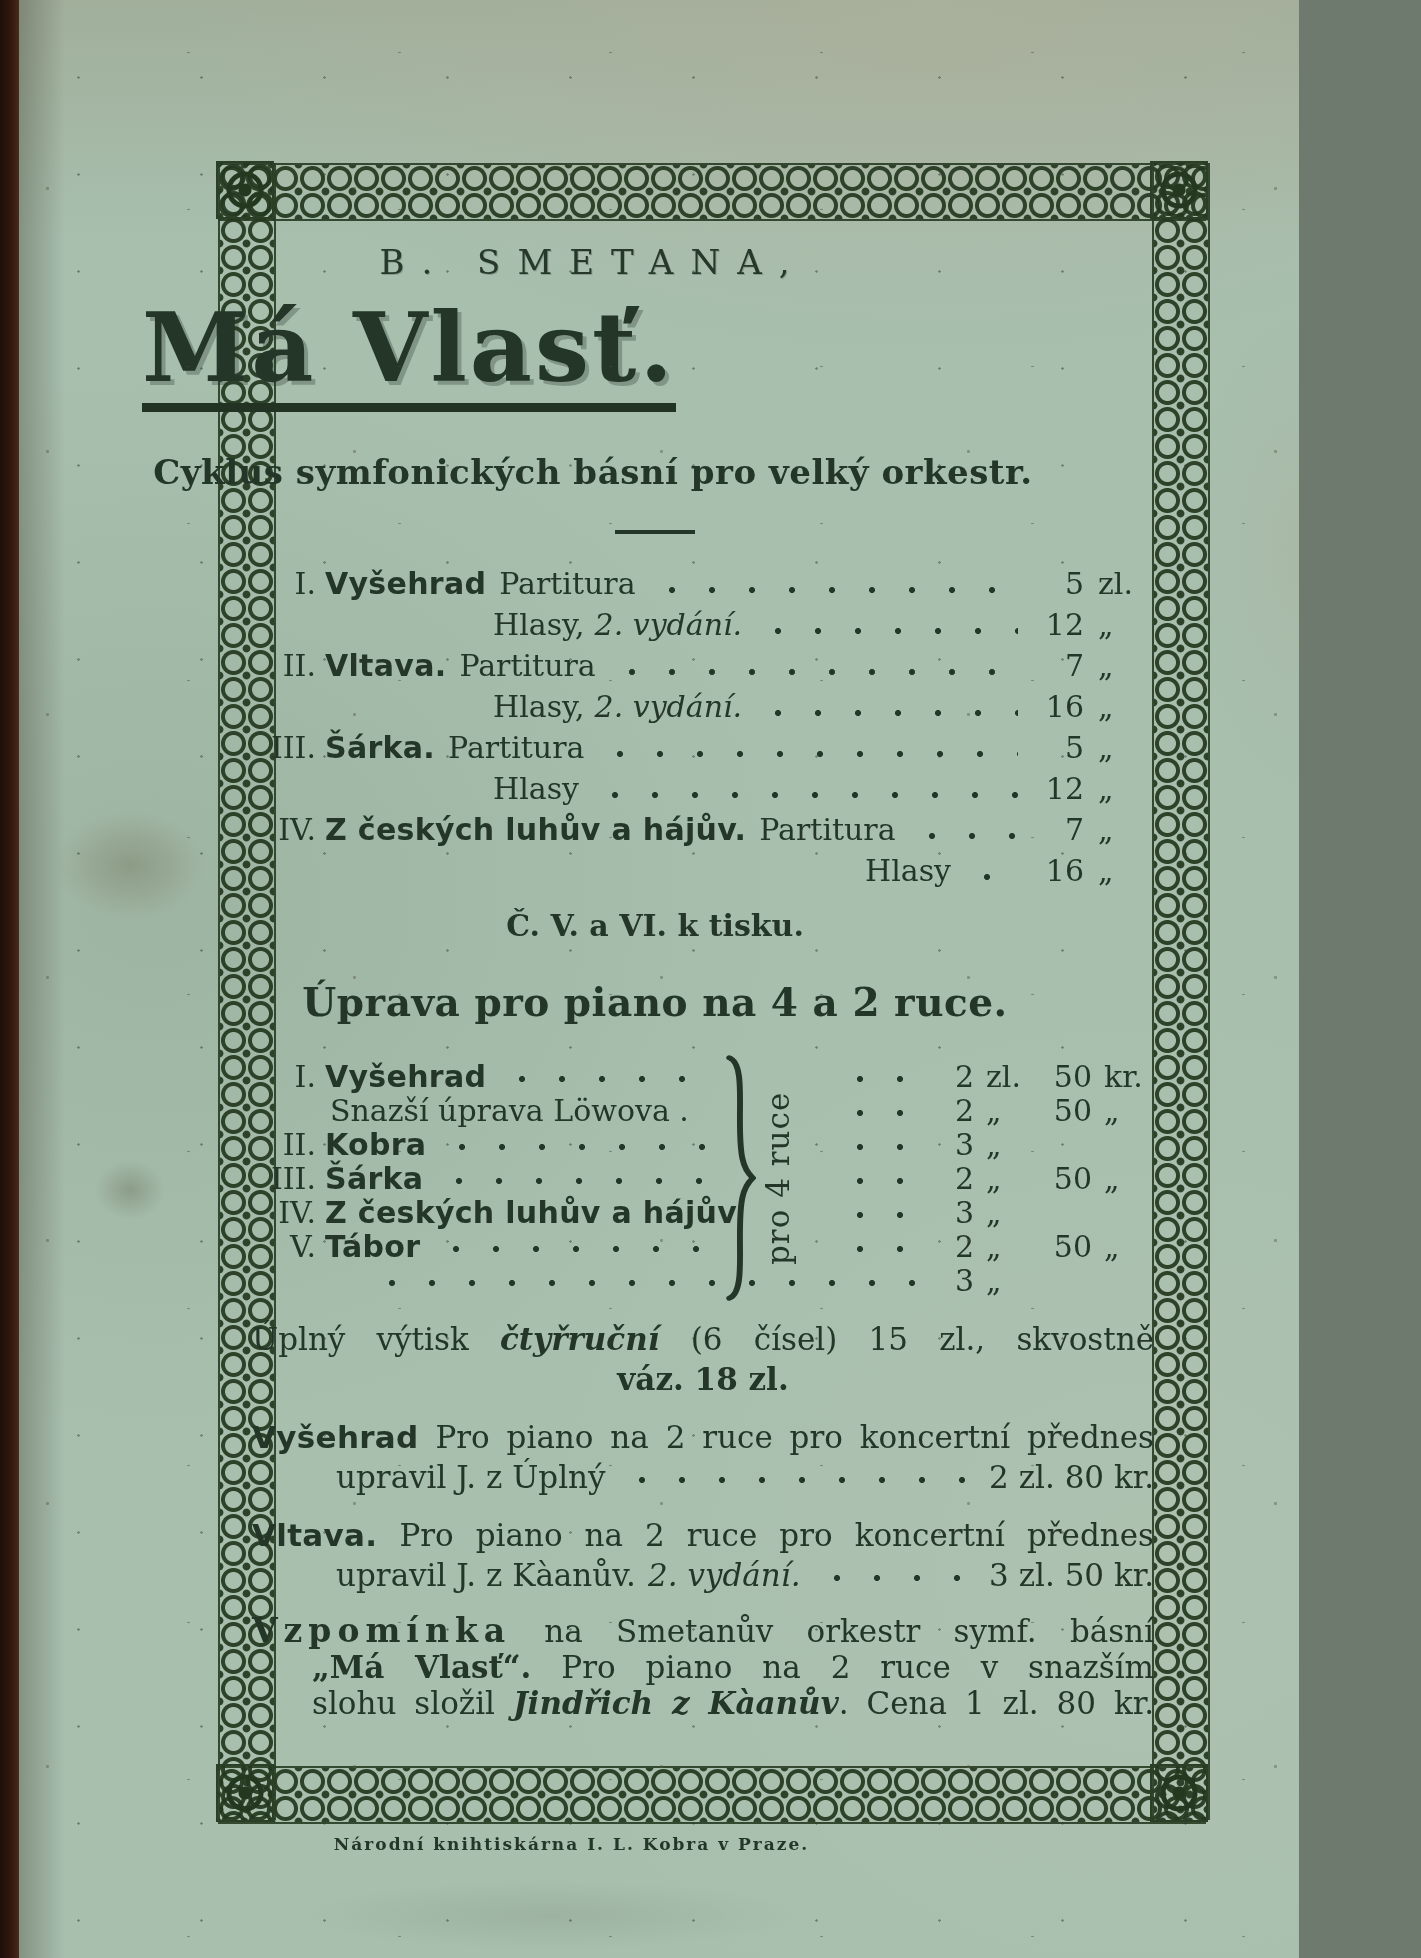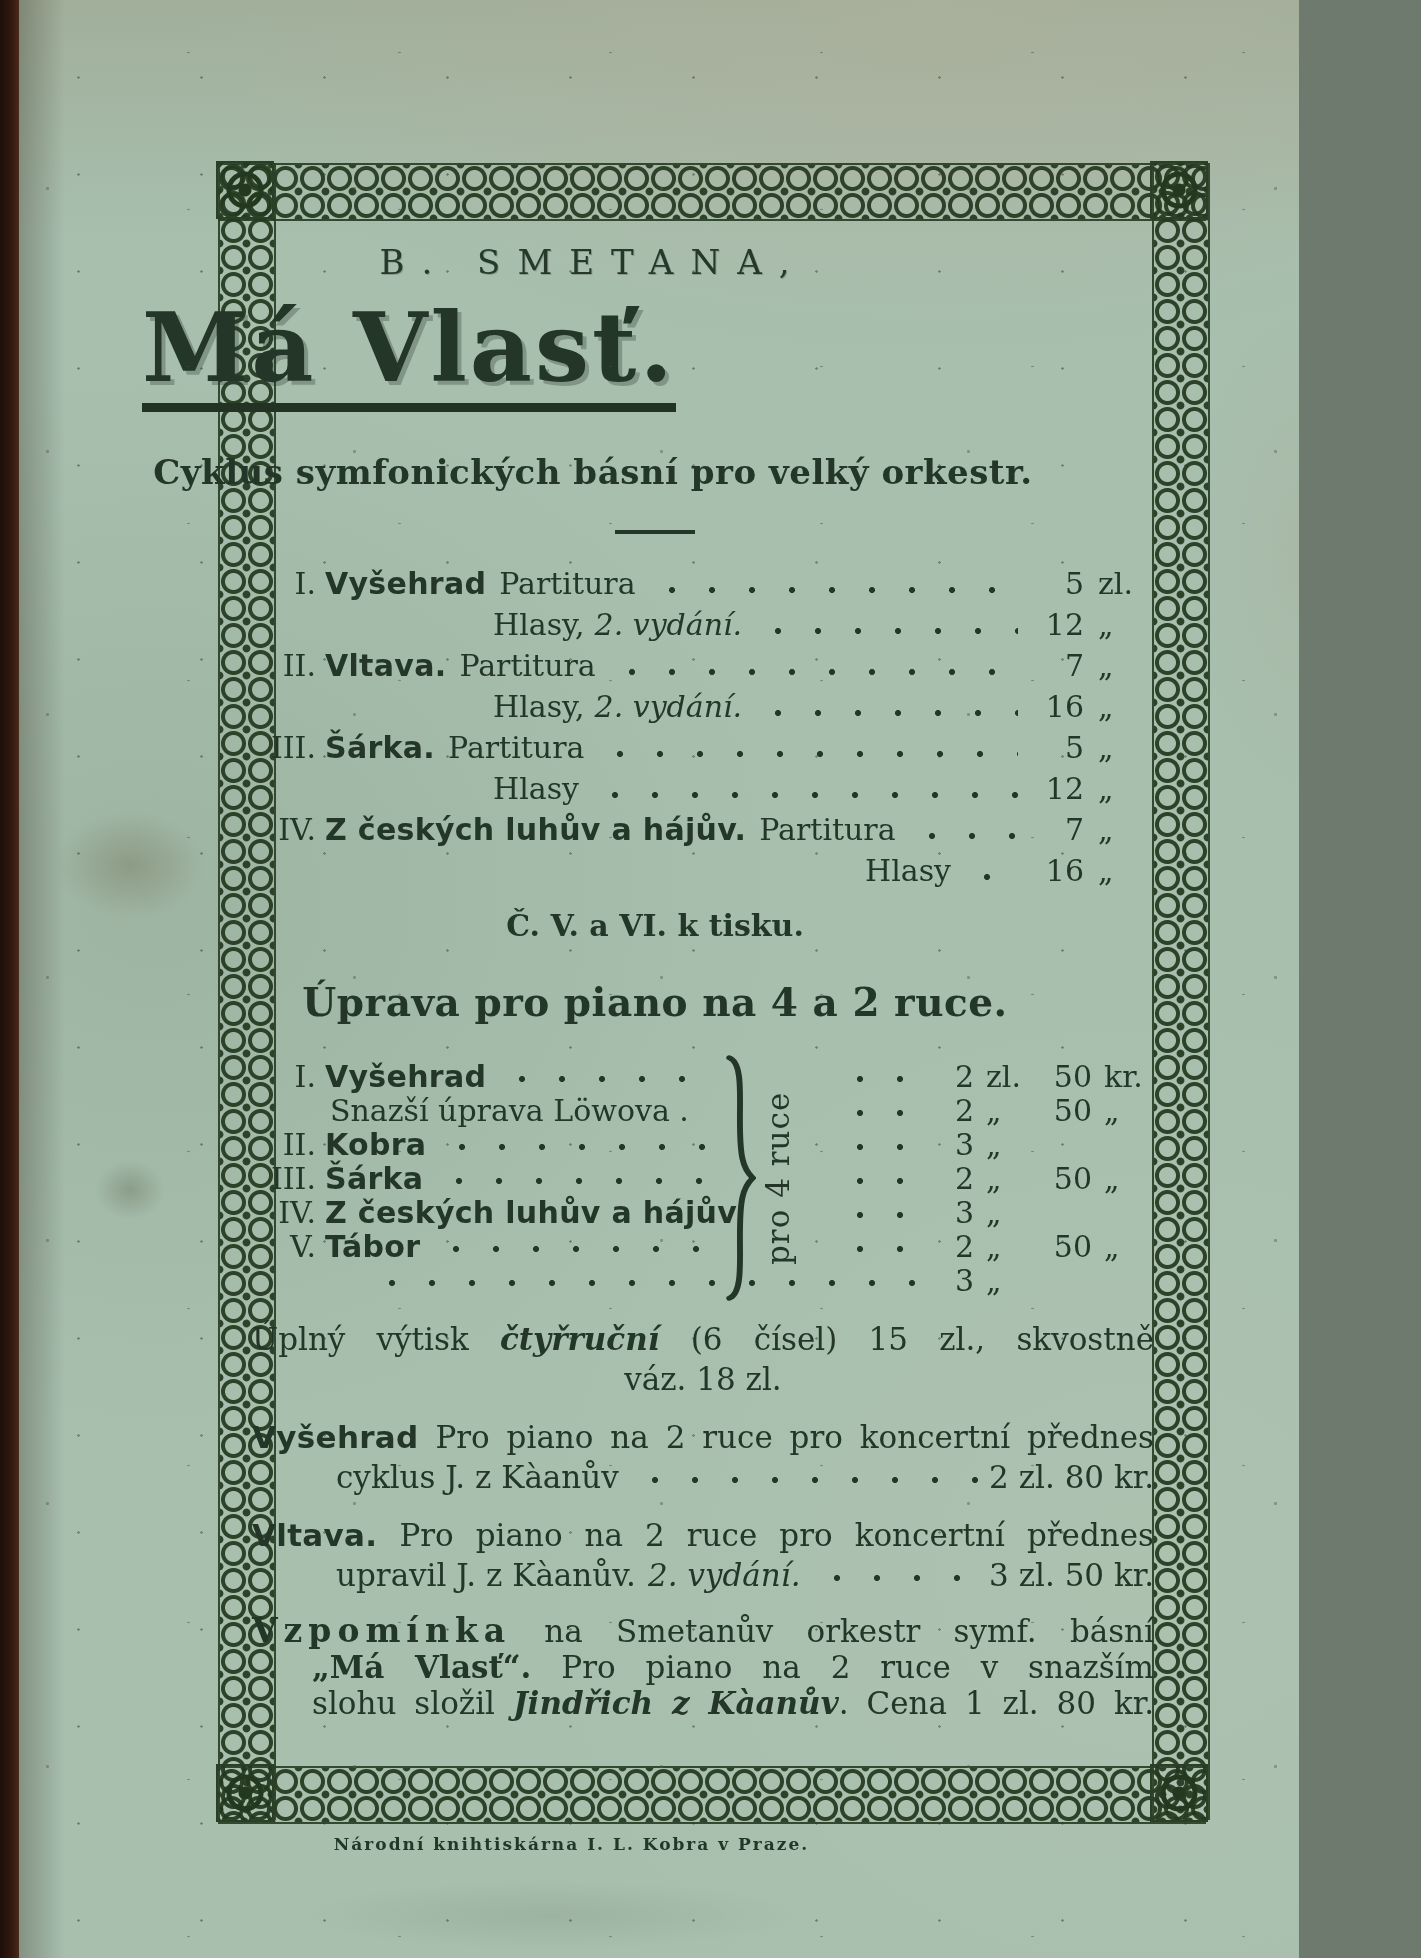--- a/index.html
+++ b/index.html
@@ -95,21 +95,21 @@
   .u1{width:50px;padding-left:12px;flex:none;}
   .p2{width:56px;text-align:right;flex:none;}
   .u2{width:50px;padding-left:12px;flex:none;}
   .brace-svg{position:absolute;left:474px;top:-4px;height:246px;width:30px;}
   .brace-label{position:absolute;left:508px;top:0;height:238px;
     writing-mode:vertical-rl;transform:rotate(180deg);
     font-size:31px;letter-spacing:1px;text-align:center;}
 
   .fulled{margin-top:24px;font-size:31px;}
   .just{text-align:justify;text-align-last:justify;}
-  .fulled .l2{text-align:center;text-align-last:center;margin-top:4px;}
+  .fulled .l2{text-align:center;text-align-last:center;margin-top:4px;font-weight:bold;}
   .it{font-style:italic;}
   .bold{font-weight:bold;}
 
   .arr{margin-top:22px;font-size:31px;}
   .arr .l1{text-align:justify;text-align-last:justify;}
   .arr .l2{display:flex;align-items:baseline;margin-top:4px;}
   .arr .l2 .pre{margin-left:84px;flex:none;}
   .arr .l2 .itx{font-style:italic;margin-left:12px;flex:none;}
   .arr .l2 .price{flex:none;}
 
@@ -323,21 +323,21 @@
 
     <div class="fulled">
       <div class="just"><span>Úplný výtisk</span> <span class="it bold">čtyřruční</span> <span>(6 čísel) 15 zl., skvostně</span></div>
       <div class="l2">váz. 18 zl.</div>
     </div>
 
     <div id="arrangements">
         <div class="arr">
           <div class="l1"><span class="gro">Vyšehrad</span> <span>Pro piano na 2 ruce pro koncertní přednes</span></div>
           <div class="l2">
-            <span class="pre">cyklus J. z Kàanův</span>
+            <span class="pre">upravil J. z Úplný</span>
             <div class="dots"></div>
             <span class="price">2 zl. 80 kr.</span>
           </div>
         </div>
         <div class="arr">
           <div class="l1"><span class="gro">Vltava.</span> <span>Pro piano na 2 ruce pro koncertní přednes</span></div>
           <div class="l2">
             <span class="pre">upravil J. z Kàanův.</span>
             <span class="itx">2. vydání.</span>
             <div class="dots"></div>

